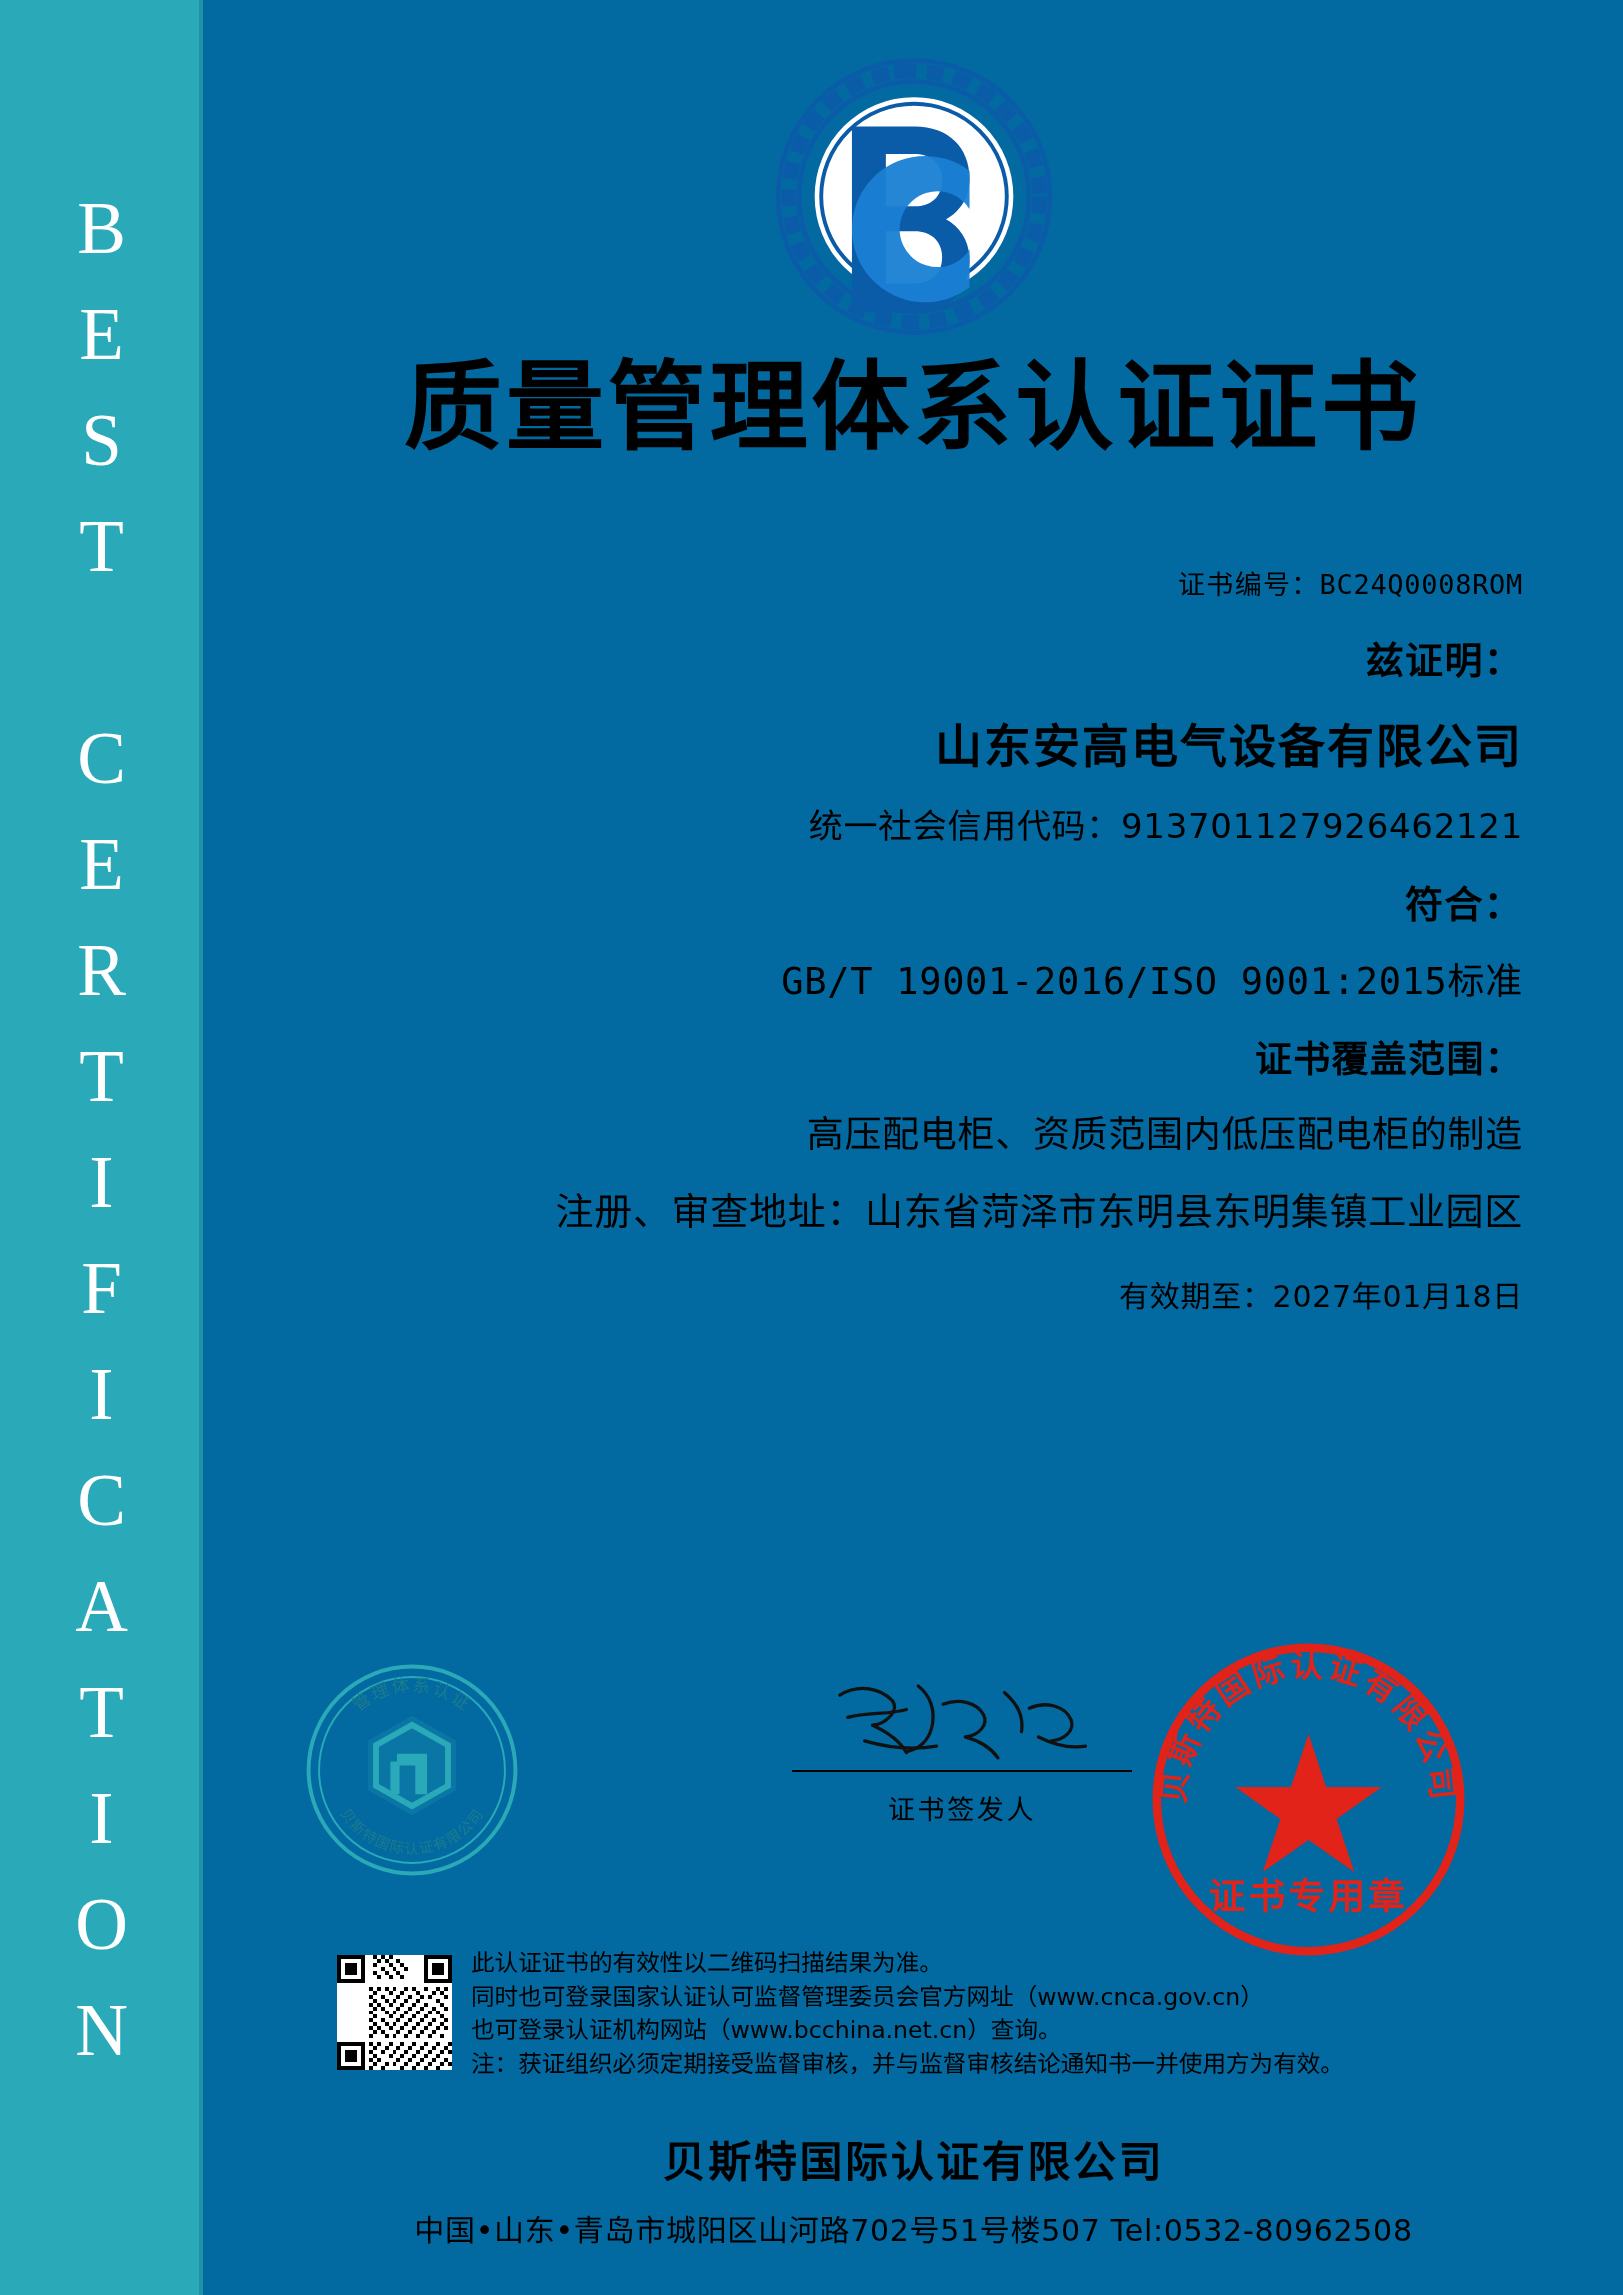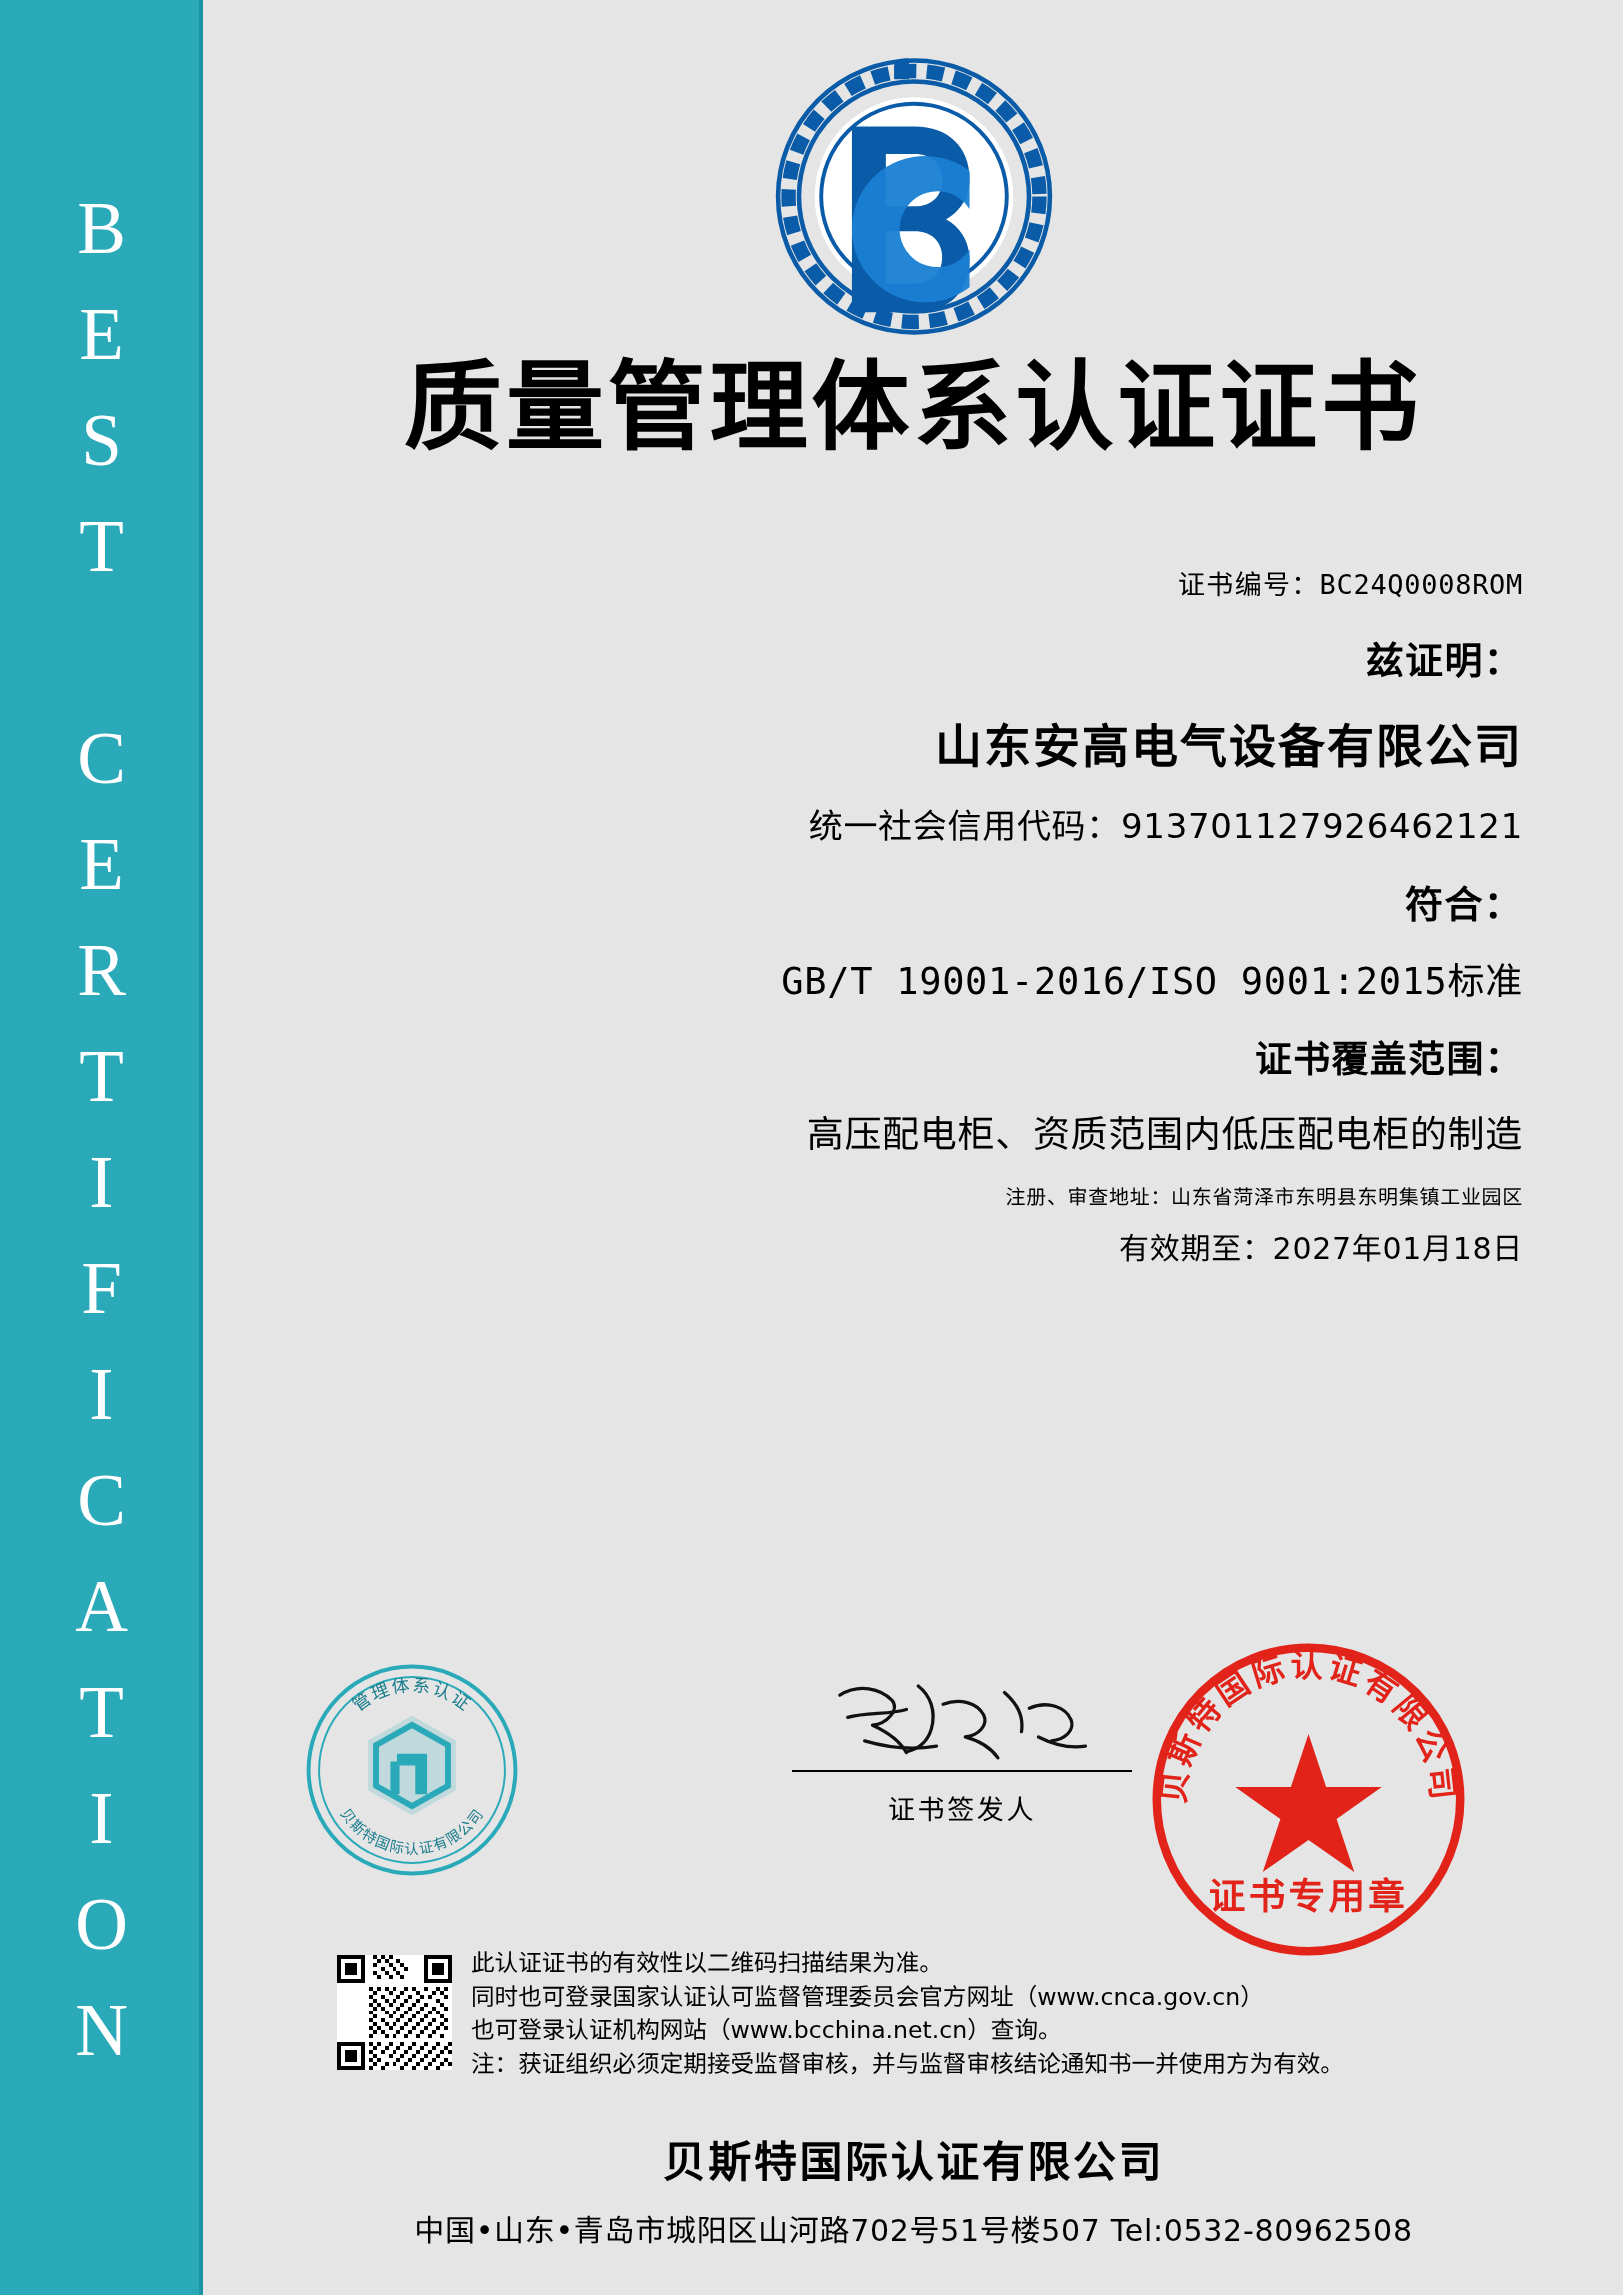--- a/index.html
+++ b/index.html
@@ -48,21 +48,21 @@
     background: #1d94a4;
   }
 
   
   .sheet {
     position: absolute;
     left: 203px;
     top: 0;
     width: 1421px;
     height: 2295px;
-    background: #e5e5e5;
+    background: #0369a1;
   }
 
   
   .logo-wrap {
     position: absolute;
     left: 50%;
     top: 56px;
     transform: translateX(-50%);
     width: 281px;
     height: 281px;
@@ -147,22 +147,22 @@
     letter-spacing: 1.3px;
     font-family: "DejaVu Sans", sans-serif;
   }
   .l-scope {
     font-size: 37px;
     margin-bottom: 23.6px;
     letter-spacing: 0.7px;
     font-family: "DejaVu Sans", sans-serif;
   }
   .l-address {
-    font-size: 20px;
-    margin-bottom: 14px;
+    font-size: 38px;
+    margin-bottom: 36px;
     letter-spacing: 0.7px;
     font-family: "DejaVu Sans", sans-serif;
     text-align: right;
   }
   .l-issue {
     font-size: 30px;
     margin-bottom: 22px;
     letter-spacing: 0.7px;
     font-family: "DejaVu Sans", sans-serif;
   }

